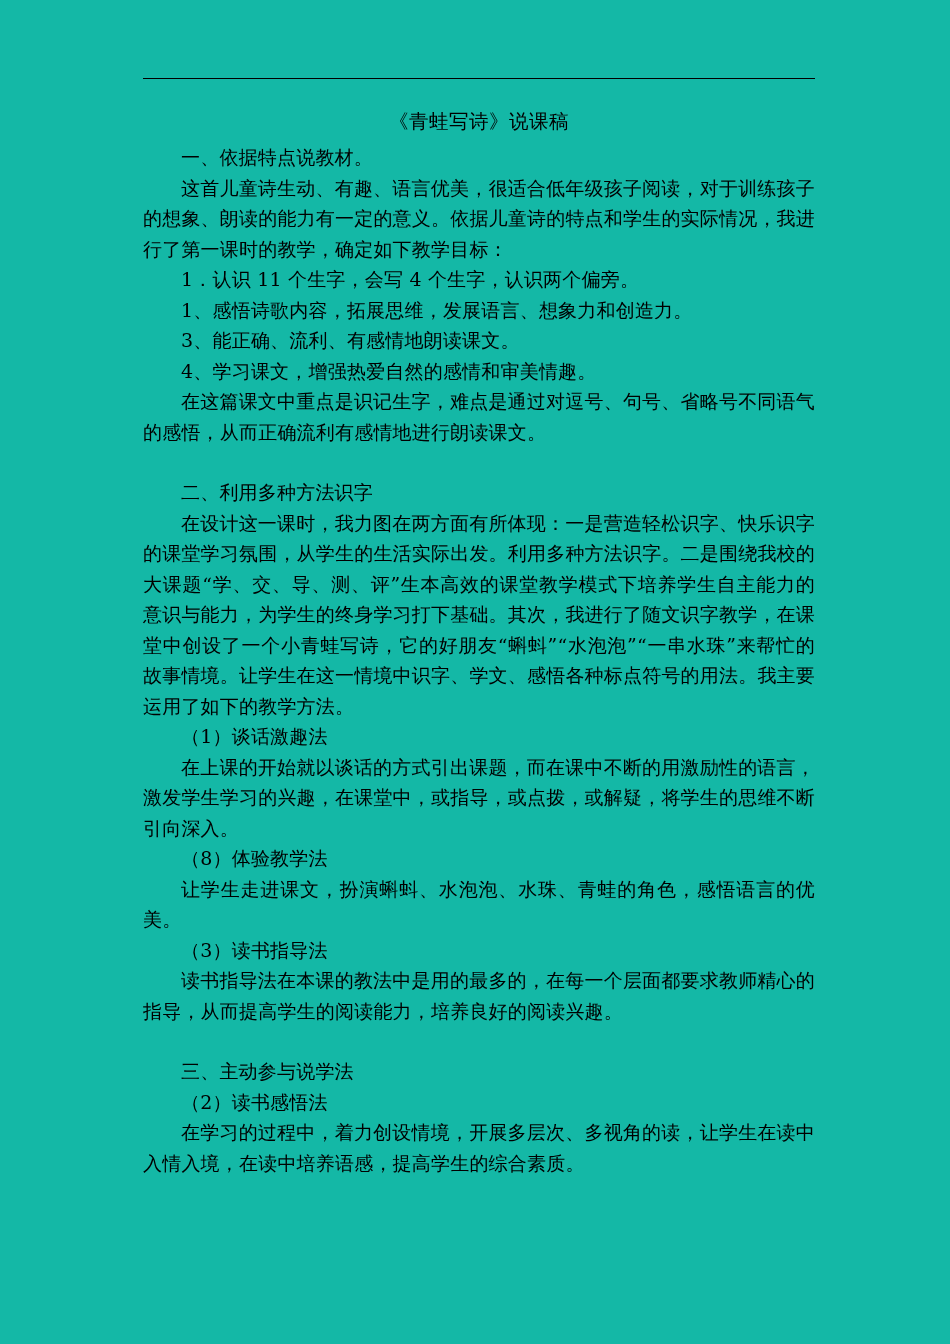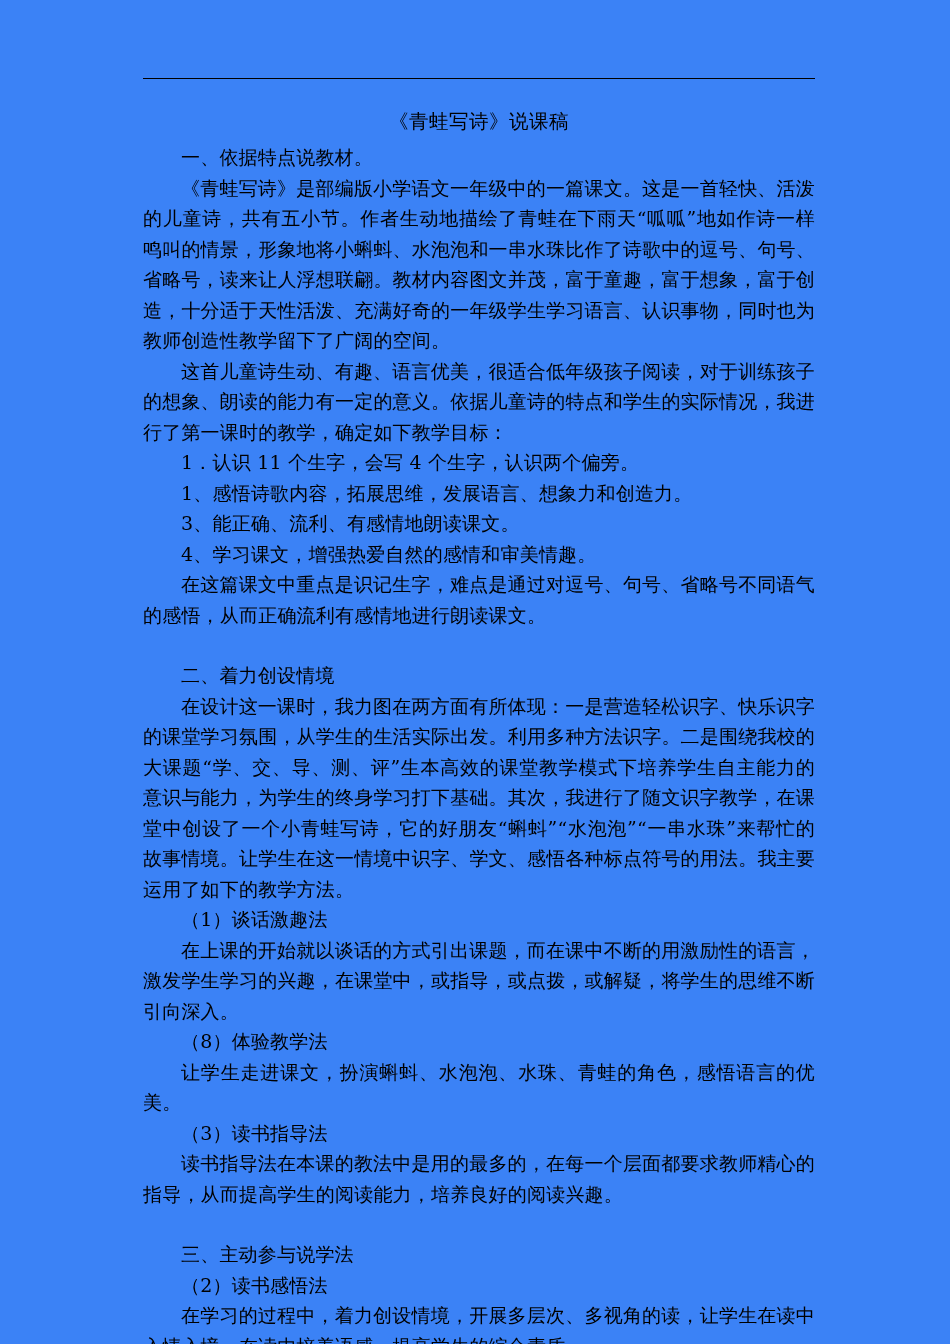--- a/index.html
+++ b/index.html
@@ -12,21 +12,21 @@
     height: 1344px;
     font-family: "DejaVu Serif", "Liberation Serif", serif;
     color: #000000;
   }
   .page {
     position: relative;
     width: 950px;
     height: 1344px;
     box-sizing: border-box;
     padding: 0;
-    background: #3b82f6;
+    background: #14b8a6;
   }
   .content {
     position: absolute;
     left: 143px;
     top: 78px;
     width: 672px;
   }
   .top-rule {
     width: 100%;
     border-top: 1.6px solid #000;
@@ -55,29 +55,28 @@
 </style>
 </head>
 <body>
 
 <div class="page">
   <div class="content">
     <div class="top-rule"></div>
     <div class="doc-title">《青蛙写诗》说课稿</div>
     <div id="paragraphs">
         <p class="para">一、依据特点说教材。</p>
-        <p class="para">《青蛙写诗》是部编版小学语文一年级中的一篇课文。这是一首轻快、活泼的儿童诗，共有五小节。作者生动地描绘了青蛙在下雨天“呱呱”地如作诗一样鸣叫的情景，形象地将小蝌蚪、水泡泡和一串水珠比作了诗歌中的逗号、句号、省略号，读来让人浮想联翩。教材内容图文并茂，富于童趣，富于想象，富于创造，十分适于天性活泼、充满好奇的一年级学生学习语言、认识事物，同时也为教师创造性教学留下了广阔的空间。</p>
         <p class="para">这首儿童诗生动、有趣、语言优美，很适合低年级孩子阅读，对于训练孩子的想象、朗读的能力有一定的意义。依据儿童诗的特点和学生的实际情况，我进行了第一课时的教学，确定如下教学目标：</p>
         <p class="para">1．认识 11 个生字，会写 4 个生字，认识两个偏旁。</p>
         <p class="para">1、感悟诗歌内容，拓展思维，发展语言、想象力和创造力。</p>
         <p class="para">3、能正确、流利、有感情地朗读课文。</p>
         <p class="para">4、学习课文，增强热爱自然的感情和审美情趣。</p>
         <p class="para">在这篇课文中重点是识记生字，难点是通过对逗号、句号、省略号不同语气的感悟，从而正确流利有感情地进行朗读课文。</p>
         <div class="spacer"></div>
-        <p class="para">二、着力创设情境</p>
+        <p class="para">二、利用多种方法识字</p>
         <p class="para">在设计这一课时，我力图在两方面有所体现：一是营造轻松识字、快乐识字的课堂学习氛围，从学生的生活实际出发。利用多种方法识字。二是围绕我校的大课题“学、交、导、测、评”生本高效的课堂教学模式下培养学生自主能力的意识与能力，为学生的终身学习打下基础。其次，我进行了随文识字教学，在课堂中创设了一个小青蛙写诗，它的好朋友“蝌蚪”“水泡泡”“一串水珠”来帮忙的故事情境。让学生在这一情境中识字、学文、感悟各种标点符号的用法。我主要运用了如下的教学方法。</p>
         <p class="para">（1）谈话激趣法</p>
         <p class="para">在上课的开始就以谈话的方式引出课题，而在课中不断的用激励性的语言，激发学生学习的兴趣，在课堂中，或指导，或点拨，或解疑，将学生的思维不断引向深入。</p>
         <p class="para">（8）体验教学法</p>
         <p class="para">让学生走进课文，扮演蝌蚪、水泡泡、水珠、青蛙的角色，感悟语言的优美。</p>
         <p class="para">（3）读书指导法</p>
         <p class="para">读书指导法在本课的教法中是用的最多的，在每一个层面都要求教师精心的指导，从而提高学生的阅读能力，培养良好的阅读兴趣。</p>
         <div class="spacer"></div>
         <p class="para">三、主动参与说学法</p>
         <p class="para">（2）读书感悟法</p>

